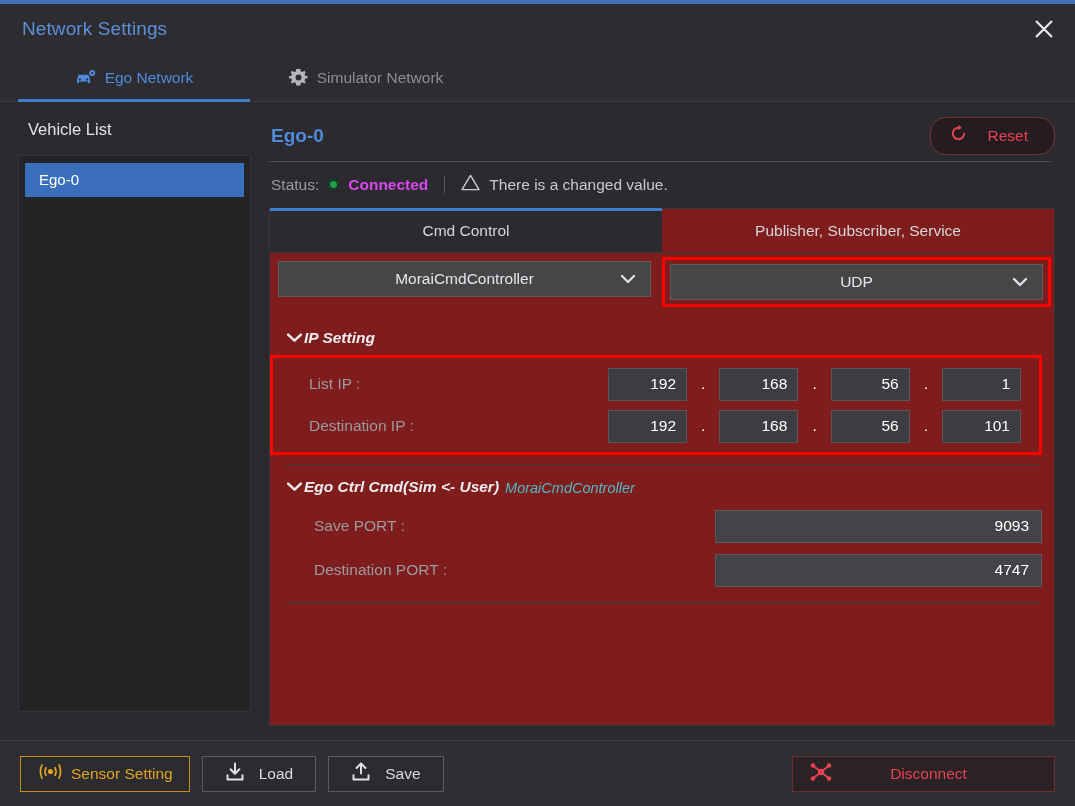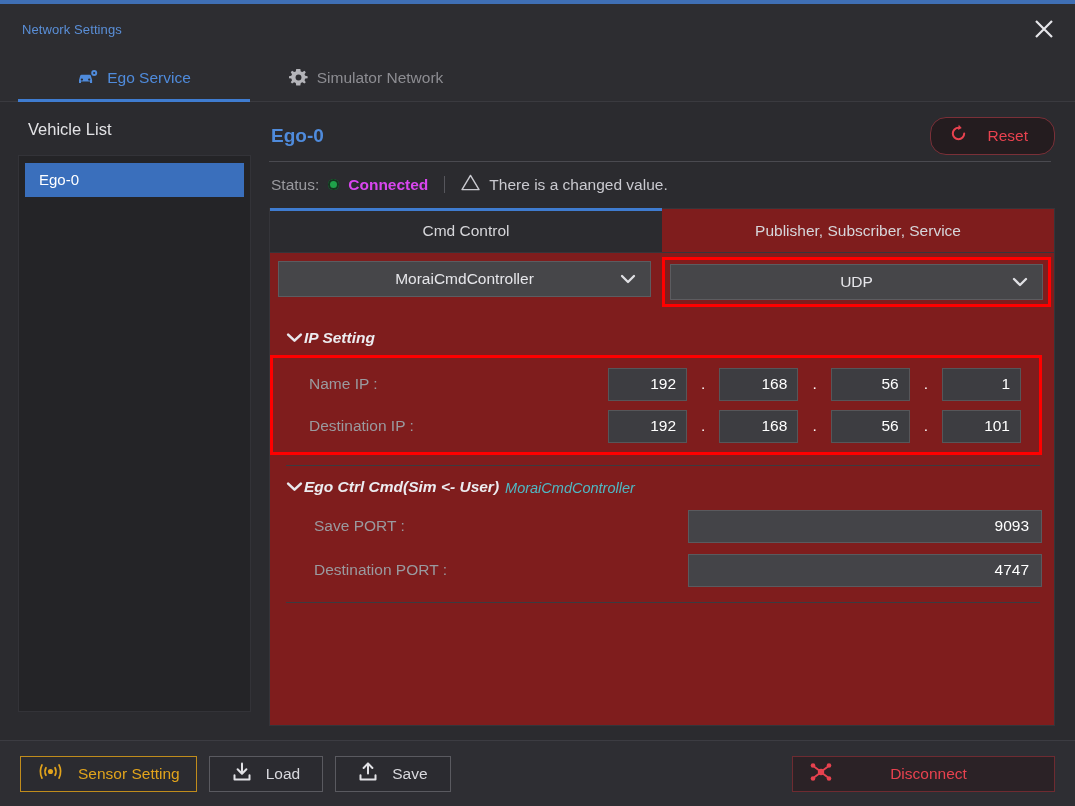--- a/index.html
+++ b/index.html
@@ -27,21 +27,21 @@
     height: 50px;
     min-height: 50px;
     background: #2d2d31;
     display: flex;
     align-items: center;
     padding: 0 0 0 22px;
     position: relative;
   }
   .titlebar .title {
     color: #5a8fd8;
-    font-size: 13px;
+    font-size: 19px;
     letter-spacing: 0.1px;
   }
   .close-btn {
     position: absolute;
     right: 12px;
     top: 50%;
     transform: translateY(-50%);
     width: 38px;
     height: 38px;
     display: flex;
@@ -258,21 +258,21 @@
     font-size: 15.5px;
     display: flex;
     align-items: center;
     justify-content: flex-end;
     padding-right: 10px;
     cursor: text;
   }
   .ip-dot { color: #ffffff; font-size: 15.5px; padding: 0 6px; line-height: 1; }
 
   .port-input {
-    width: 354px;
+    width: 327px;
     height: 33px;
     background: #444448;
     border: 1px solid #5a5a5e;
     color: #ffffff;
     font-size: 15.5px;
     display: flex;
     align-items: center;
     justify-content: flex-end;
     padding-right: 12px;
     cursor: text;
@@ -297,21 +297,21 @@
     justify-content: center;
     gap: 14px;
     height: 36px;
     border: 1px solid #5a5a60;
     background: #2b2b30;
     color: #d9d9de;
     font-size: 15.5px;
     padding: 0 22px;
     cursor: pointer;
   }
-  .fbtn.sensor { border-color: #c08c1c; color: #e2a41c; padding: 4px 16px; }
+  .fbtn.sensor { border-color: #c08c1c; color: #e2a41c; padding: 4px 16px; gap: 7px; }
   .fbtn.disconnect {
     border-color: #6e2b31;
     background: #2b2226;
     color: #e8424f;
     width: 263px;
     justify-content: flex-start;
     gap: 0;
     padding: 0 16px;
     margin-left: auto;
   }
@@ -335,21 +335,21 @@
     <div class="tab active">
       <span class="ico">
         <svg width="21" height="17" viewBox="0 0 21 17">
           <path d="M2 11 L3.2 6.8 Q3.5 5.8 4.6 5.8 L12.5 5.8 Q13.6 5.8 13.9 6.8 L15.1 11 L15.1 14 L13 14 L13 12.6 L4 12.6 L4 14 L2 14 Z" fill="#4f8bdc"></path>
           <circle cx="4.9" cy="10.6" r="1.15" fill="#2b2b2f"></circle>
           <circle cx="12.2" cy="10.6" r="1.15" fill="#2b2b2f"></circle>
           <circle cx="17.2" cy="4" r="3" fill="#4f8bdc"></circle>
           <circle cx="17.2" cy="4" r="1.1" fill="#2d2d31"></circle>
         </svg>
       </span>
-      <span>Ego Service</span>
+      <span>Ego Network</span>
     </div>
     <div class="tab">
       <span class="ico">
         <svg width="19" height="19" viewBox="0 0 20 20">
           <path d="M10 0.8 L12 0.8 L12.5 3.4 L14.3 4.2 L16.5 2.8 L18 4.3 L16.6 6.5 L17.4 8.3 L20 8.8 L20 10.8 L17.4 11.3 L16.6 13.1 L18 15.3 L16.5 16.8 L14.3 15.4 L12.5 16.2 L12 18.8 L10 18.8 L7.5 18.8 L7 16.2 L5.2 15.4 L3 16.8 L1.5 15.3 L2.9 13.1 L2.1 11.3 L-0.5 10.8 L-0.5 8.8 L2.1 8.3 L2.9 6.5 L1.5 4.3 L3 2.8 L5.2 4.2 L7 3.4 L7.5 0.8 Z" fill="#b4b4b9" transform="translate(0.4,0.3) scale(0.96)"></path>
           <circle cx="10" cy="10" r="3.1" fill="#2d2d31"></circle>
         </svg>
       </span>
       <span>Simulator Network</span>
     </div>
@@ -431,21 +431,21 @@
             <span>
               <svg width="17" height="11" viewBox="0 0 16 10">
                 <path d="M2 2.3 L8 8 L14 2.3" stroke="#e8e8ec" stroke-width="2.4" fill="none" stroke-linecap="round" stroke-linejoin="round"></path>
               </svg>
             </span>
             <span class="st">IP Setting</span>
           </div>
 
           <div class="ip-group-wrap">
             <div class="field-row" style="padding-left:30px;height:42px;">
-              <span class="field-lbl">Name IP :</span>
+              <span class="field-lbl">List IP :</span>
               <div class="ip-row">
                 <div class="ip-box">192</div>
                 <span class="ip-dot">.</span>
                 <div class="ip-box">168</div>
                 <span class="ip-dot">.</span>
                 <div class="ip-box">56</div>
                 <span class="ip-dot">.</span>
                 <div class="ip-box">1</div>
               </div>
             </div>

